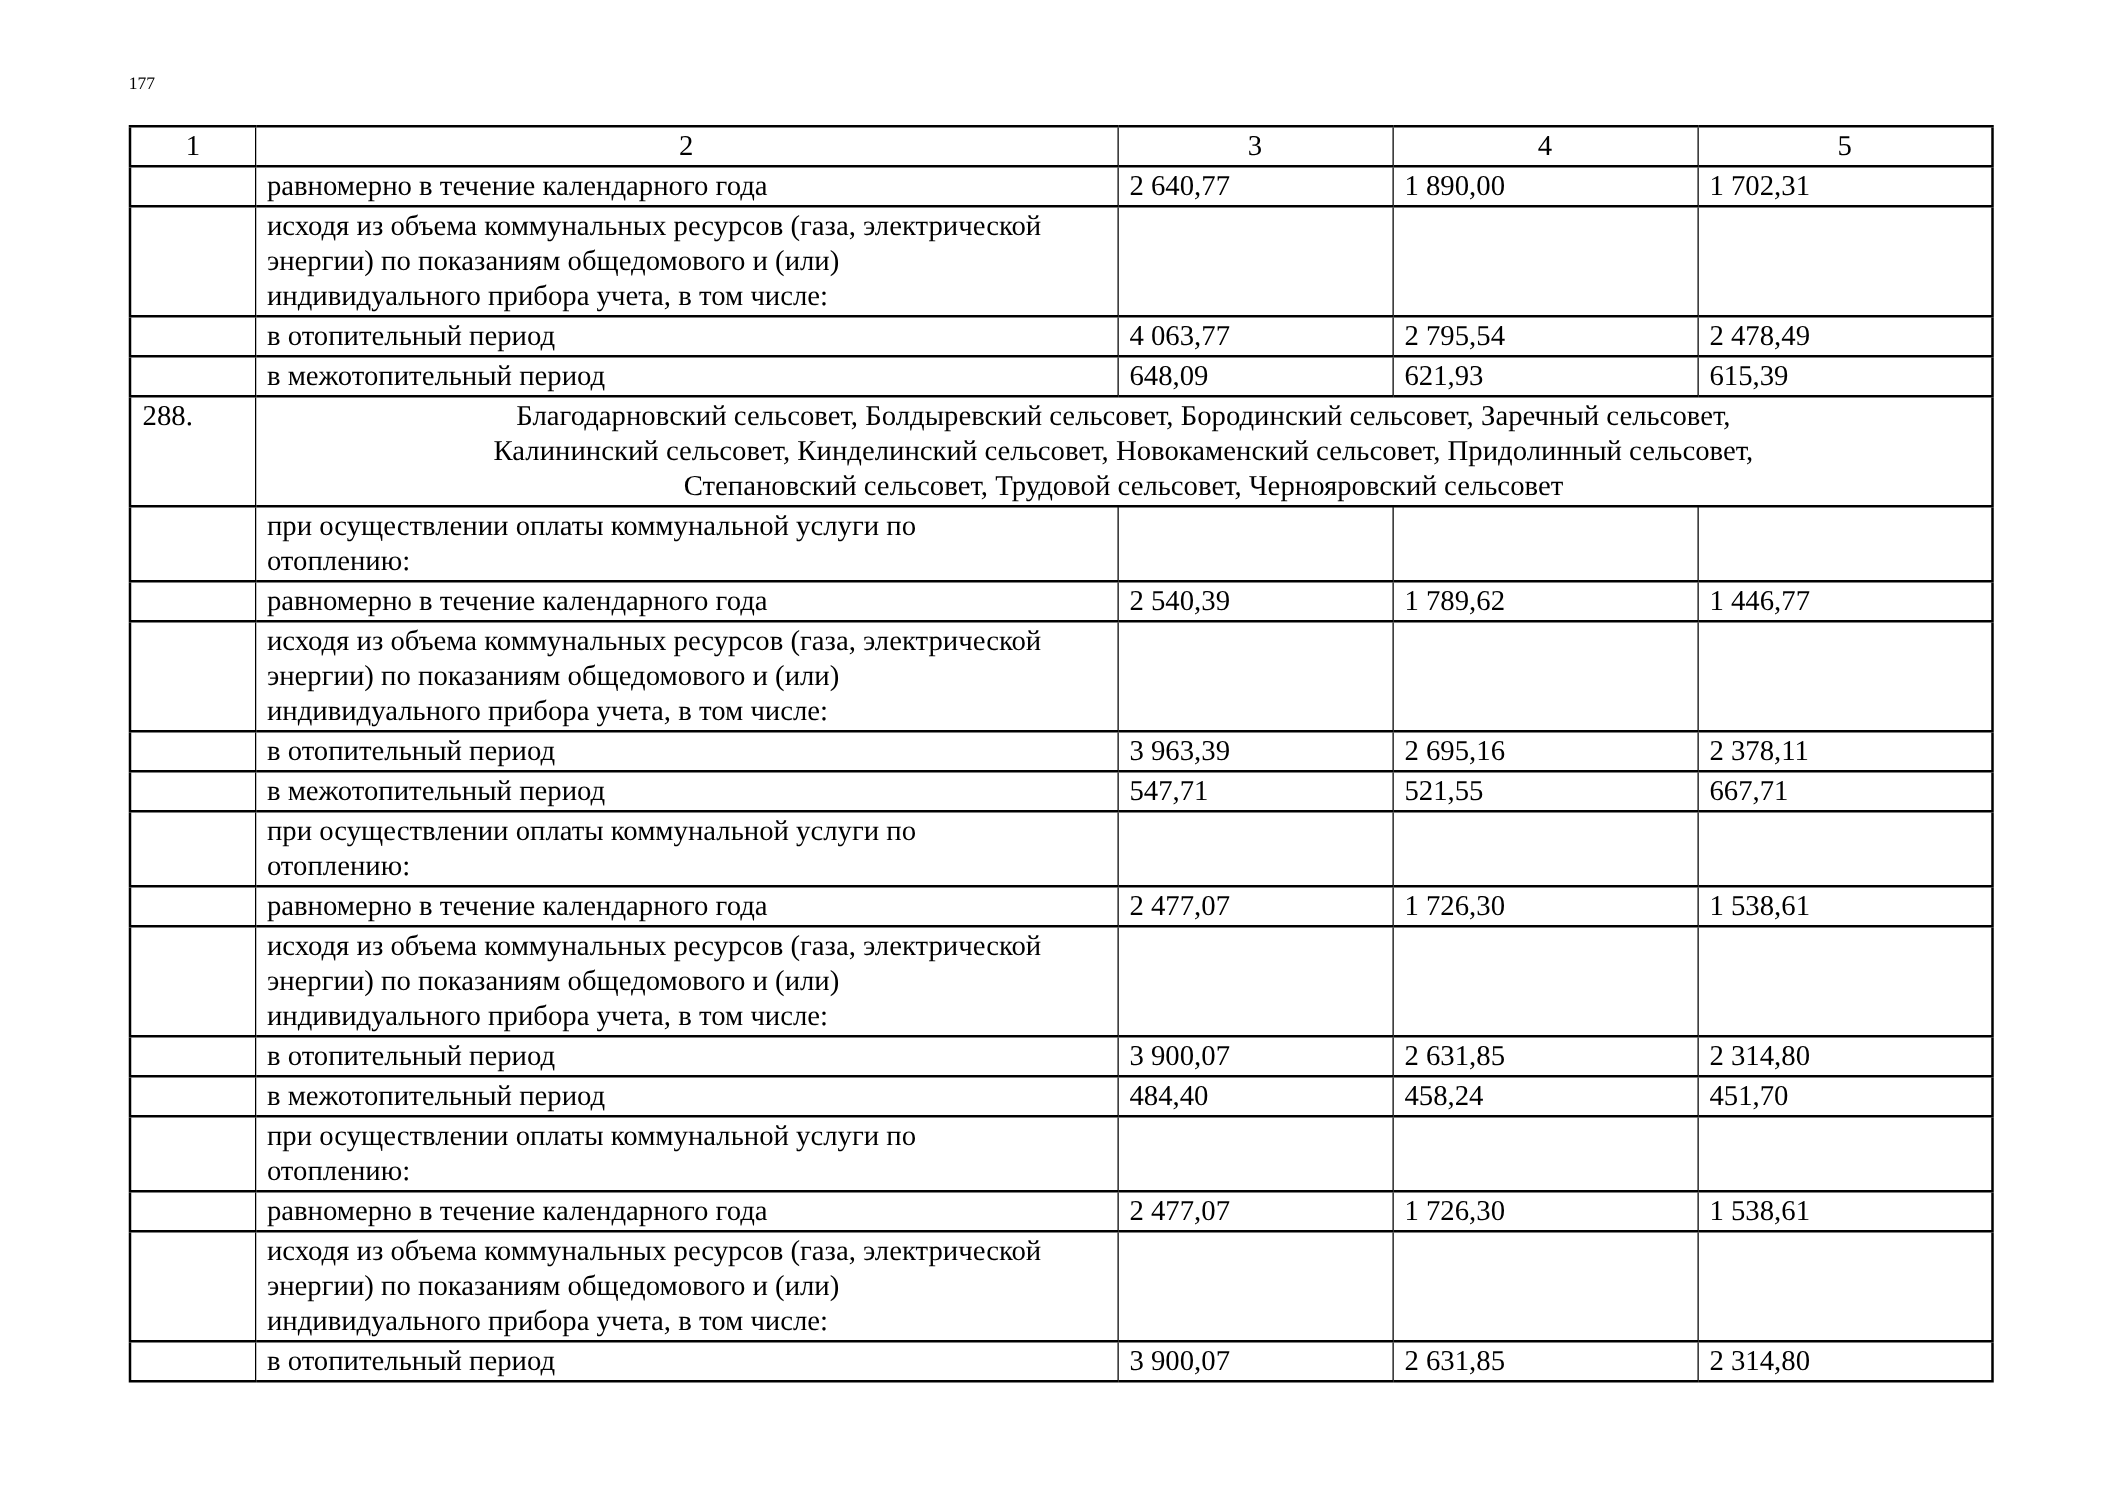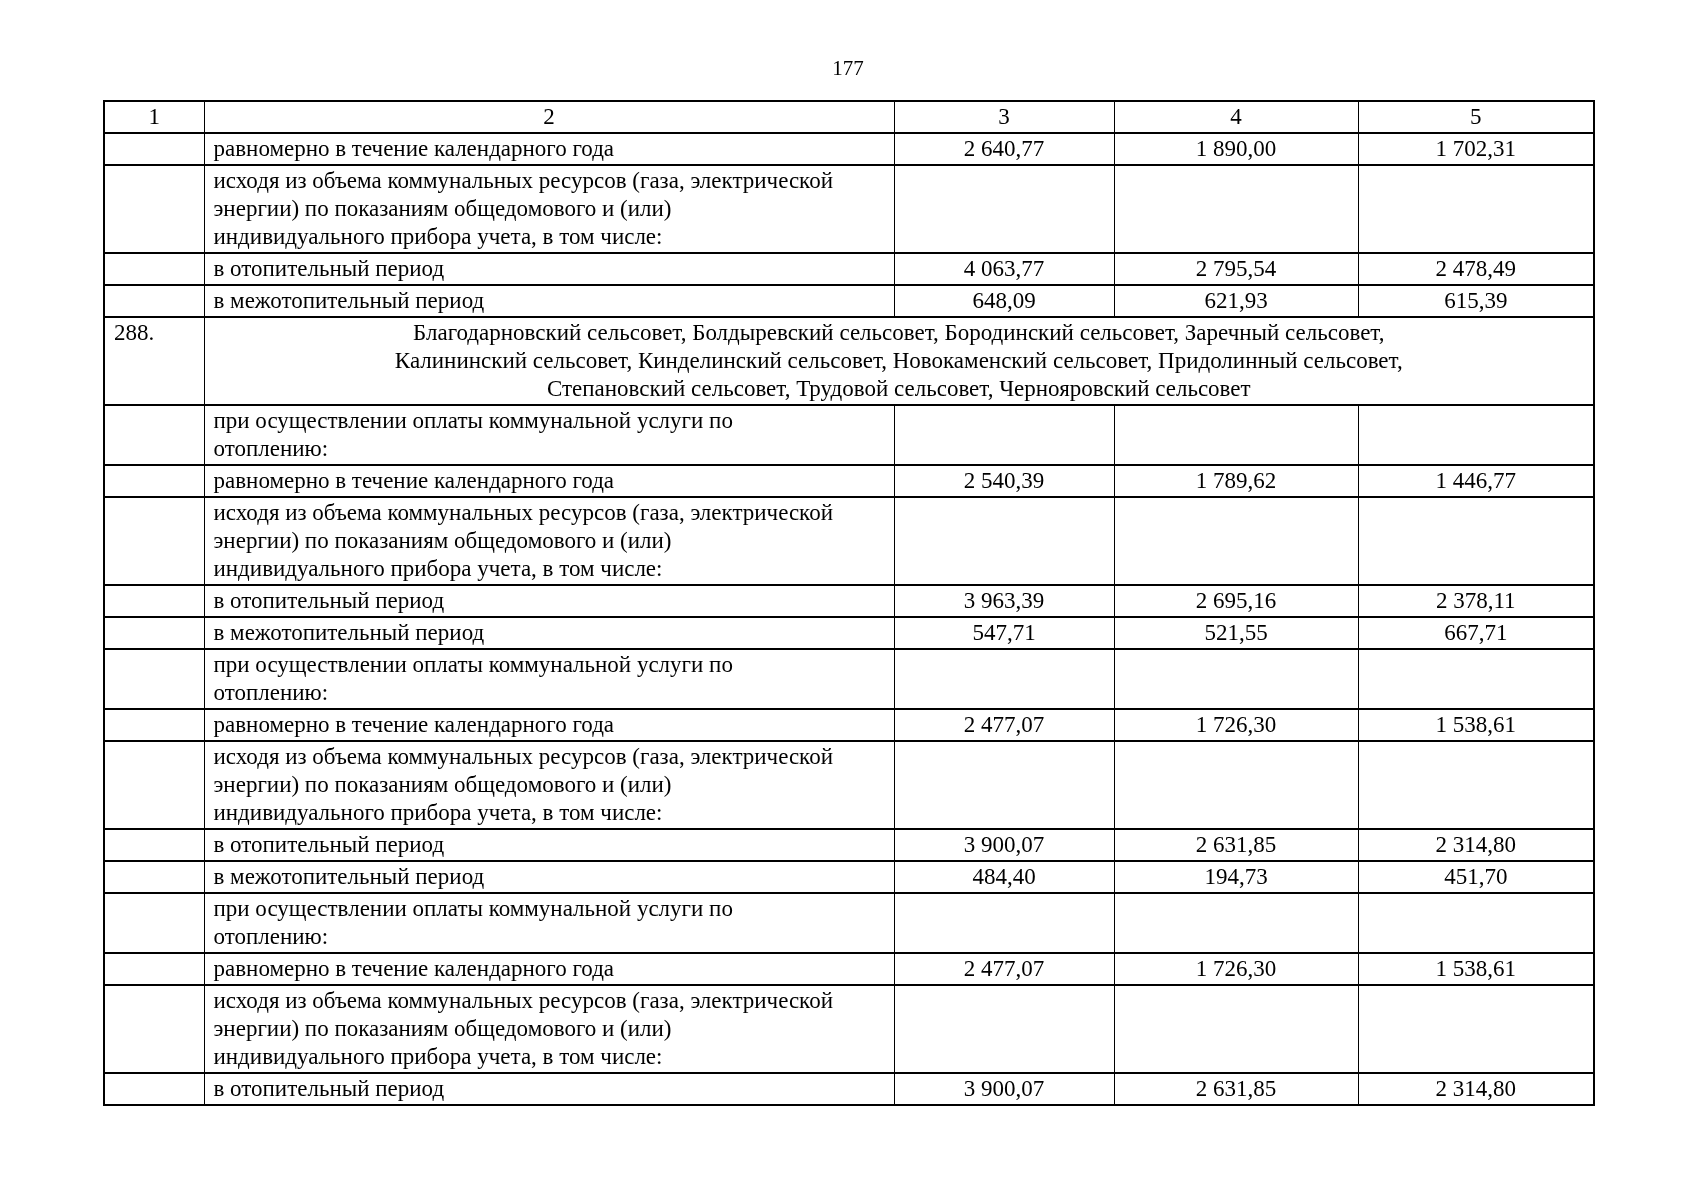--- a/index.html
+++ b/index.html
@@ -12,22 +12,22 @@
     position: relative;
     background: #ffffff;
     color: #000000;
     font-family: "Liberation Serif", "DejaVu Serif", serif;
   }
   .page-number {
     position: absolute;
     top: 55px;
     left: 103px;
     width: 1490px;
-    text-align: center;
-    font-size: 21px;
+    text-align: left;
+    font-size: 14px;
     line-height: 26px;
   }
   table.tariff-table {
     position: absolute;
     top: 100px;
     left: 103px;
     width: 1490px;
     border-collapse: collapse;
     table-layout: fixed;
     border: 2px solid #000;
@@ -43,21 +43,21 @@
     overflow: hidden;
     word-wrap: break-word;
   }
   td.colhead {
     text-align: center;
     line-height: 22px;
     padding: 1px 4px;
   }
   td.rownum   { }
   td.label    { text-align: left; margin-left: 36px; }
-  td.val      { text-align: center; margin-left: 16px; }
+  td.val      { text-align: left; margin-left: 16px; }
   td.section  { text-align: center; }
 </style>
 </head>
 <body>
 
 <div class="page">
   <div class="page-number">177</div>
 
   <table class="tariff-table">
     <colgroup>
@@ -167,21 +167,21 @@
           <td class="rownum"></td>
           <td class="label">в отопительный период</td>
           <td class="val">3 900,07</td>
           <td class="val">2 631,85</td>
           <td class="val">2 314,80</td>
         </tr>
         <tr>
           <td class="rownum"></td>
           <td class="label">в межотопительный период</td>
           <td class="val">484,40</td>
-          <td class="val">194,73</td>
+          <td class="val">458,24</td>
           <td class="val">451,70</td>
         </tr>
         <tr>
           <td class="rownum"></td>
           <td class="label">при осуществлении оплаты коммунальной услуги по<br>отоплению:</td>
           <td class="val"></td>
           <td class="val"></td>
           <td class="val"></td>
         </tr>
         <tr>

